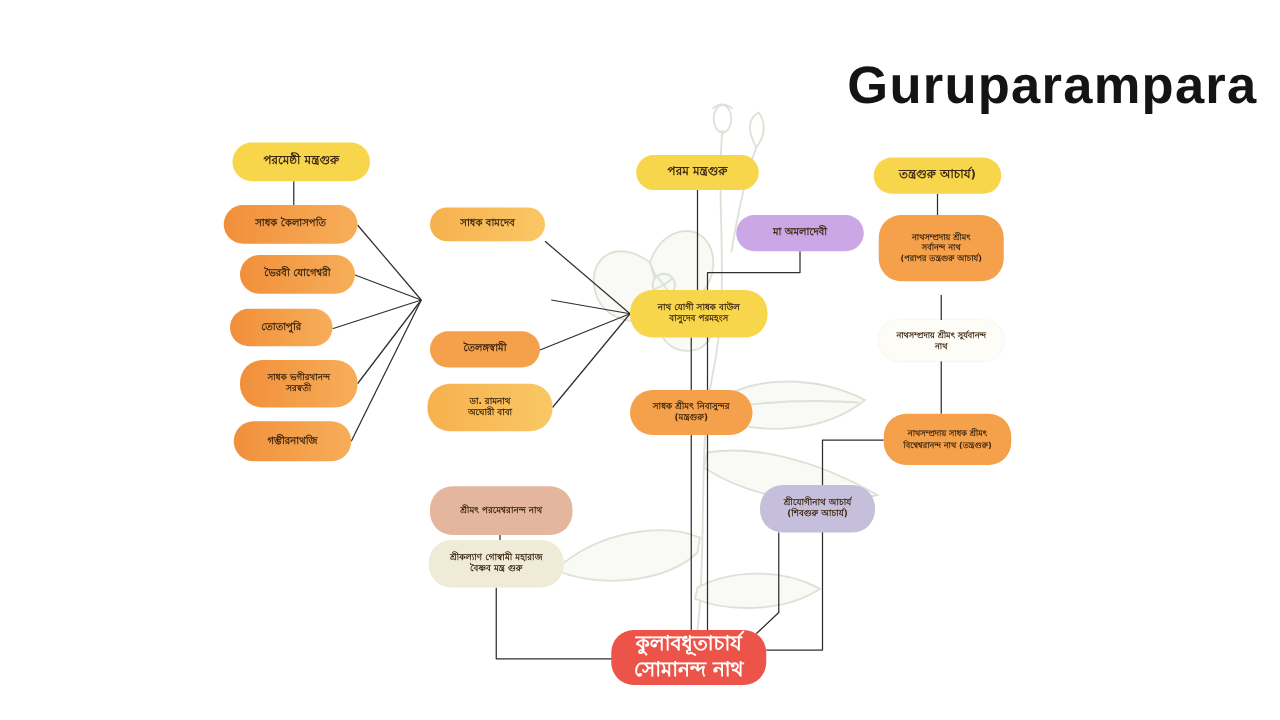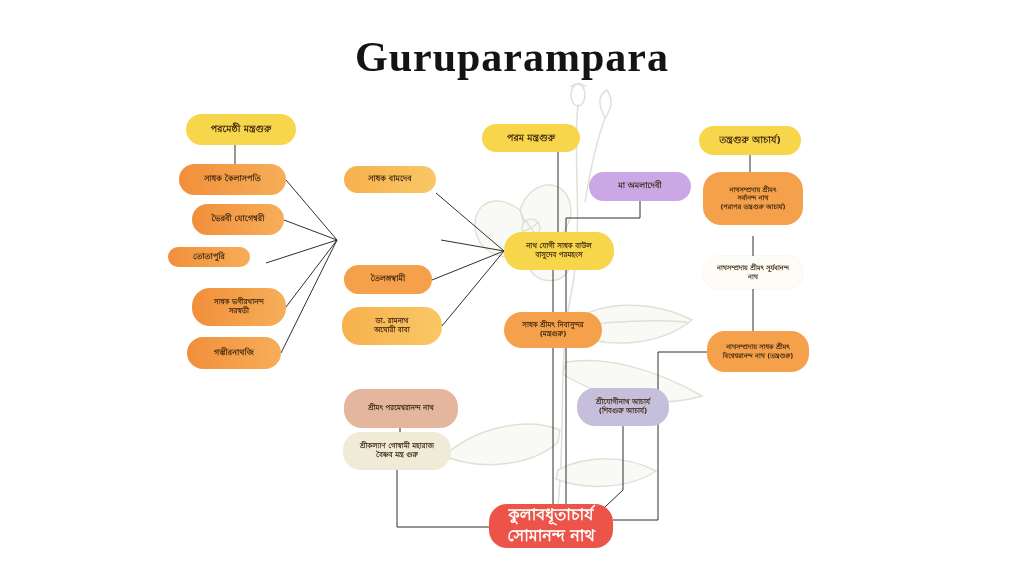--- a/index.html
+++ b/index.html
@@ -1,19 +1,19 @@
 <!DOCTYPE html>
 <html><head>
 <meta charset="utf-8">
 <style>
   html,body{margin:0;padding:0;}
   body{background:#ffffff;font-family:"DejaVu Sans",sans-serif;}
   .canvas{position:relative;width:1024px;height:576px;background:#ffffff;overflow:hidden;}
-  .title{position:absolute;left:0;right:0;top:26px;margin:7px;text-align:center;
-         font-family:Liberation Serif, serif;font-size:42px;font-weight:600;
+  .title{position:absolute;left:0;right:0;top:26px;margin:18px;text-align:right;
+         font-family:Liberation Sans, sans-serif;font-size:42px;font-weight:600;
          color:#141414;letter-spacing:1px;}
   svg.layer{position:absolute;left:0;top:0;}
   .botanical{z-index:1;}
   .connectors{z-index:2;}
   .pill{position:absolute;z-index:3;display:flex;align-items:center;justify-content:center;
         text-align:center;border-radius:18px;font-size:8px;font-weight:600;color:#3d2710;
         line-height:1.3;white-space:pre-line;padding:2px 7px;box-sizing:border-box;}
   .hdr{font-size:9.5px;font-weight:700;}
   .yellow{background:#F7D64B;}
   .orange{background:linear-gradient(90deg,#F18F3B,#F7AE59);}
@@ -79,49 +79,49 @@
       <path d="M707,352 L658,352 L658,520 L613,520"></path>
       <path d="M400,418 L400,432"></path>
       <path d="M397,470 L397,527 L490,527"></path>
       <path d="M623,426 L623,490 L605,507"></path>
     </g>
   </svg>
 
   <div class="pill yellow hdr" style="left:186px;top:114px;width:110px;height:31px">পরমেষ্ঠী মন্ত্রগুরু</div>
   <div class="pill orange" style="left:179px;top:164px;width:107px;height:31px">সাধক কৈলাসপতি</div>
   <div class="pill orange" style="left:192px;top:204px;width:92px;height:31px">ভৈরবী যোগেশ্বরী</div>
-  <div class="pill orange" style="left:168px;top:247px;width:82px;height:20px">তোতাপুরি</div>
+  <div class="pill orange" style="left:184px;top:247px;width:82px;height:30px">তোতাপুরি</div>
   <div class="pill orange sm" style="left:192px;top:288px;width:94px;height:38px">সাধক ভগীরথানন্দ
 সরস্বতী</div>
   <div class="pill orange" style="left:187px;top:337px;width:94px;height:32px">গম্ভীরনাথজি</div>
 
   <div class="pill amber" style="left:344px;top:166px;width:92px;height:27px">সাধক বামদেব</div>
   <div class="pill orange2" style="left:344px;top:265px;width:88px;height:29px">তৈলঙ্গস্বামী</div>
   <div class="pill amber sm" style="left:342px;top:307px;width:100px;height:38px">ডা. রামনাথ
 অঘোরী বাবা</div>
 
-  <div class="pill yellow hdr" style="left:482px;top:124px;width:98px;height:28px">পরম মন্ত্রগুরু</div>
+  <div class="pill yellow hdr" style="left:509px;top:124px;width:98px;height:28px">পরম মন্ত্রগুরু</div>
   <div class="pill purple" style="left:589px;top:172px;width:102px;height:29px">মা অমলাদেবী</div>
   <div class="pill yellow sm" style="left:504px;top:232px;width:110px;height:38px">নাথ যোগী সাধক বাউল
 বাসুদেব পরমহংস</div>
   <div class="pill orange2 sm" style="left:504px;top:312px;width:98px;height:36px">সাধক শ্রীমৎ নিবাসুন্দর
 (মন্ত্রগুরু)</div>
 
   <div class="pill yellow hdr" style="left:699px;top:126px;width:102px;height:29px">তন্ত্রগুরু আচার্য)</div>
   <div class="pill orange2 xs" style="left:703px;top:172px;width:100px;height:53px">নাথসম্প্রদায় শ্রীমৎ
 সর্বানন্দ নাথ
 (পরাপর তন্ত্রগুরু আচার্য)</div>
   <div class="pill white xs" style="left:703px;top:256px;width:100px;height:33px">নাথসম্প্রদায় শ্রীমৎ সূর্যবানন্দ
 নাথ</div>
   <div class="pill orange2 xs" style="left:707px;top:331px;width:102px;height:41px">নাথসম্প্রদায় সাধক শ্রীমৎ
 বিশ্বেশ্বরানন্দ নাথ (তন্ত্রগুরু)</div>
 
   <div class="pill peach sm" style="left:344px;top:389px;width:114px;height:39px">শ্রীমৎ পরমেশ্বরানন্দ নাথ</div>
   <div class="pill cream sm" style="left:343px;top:432px;width:108px;height:38px">শ্রীকল্যাণ গোস্বামী মহারাজ
 বৈষ্ণব মন্ত্র গুরু</div>
 
-  <div class="pill lavender sm" style="left:577px;top:388px;width:92px;height:38px">শ্রীযোগীনাথ আচার্য
+  <div class="pill lavender sm" style="left:608px;top:388px;width:92px;height:38px">শ্রীযোগীনাথ আচার্য
 (শিবগুরু আচার্য)</div>
 
   <div class="pill red" style="left:489px;top:504px;width:124px;height:44px">কুলাবধূতাচার্য
 সোমানন্দ নাথ</div>
 
 </div>
 
 </body></html>

